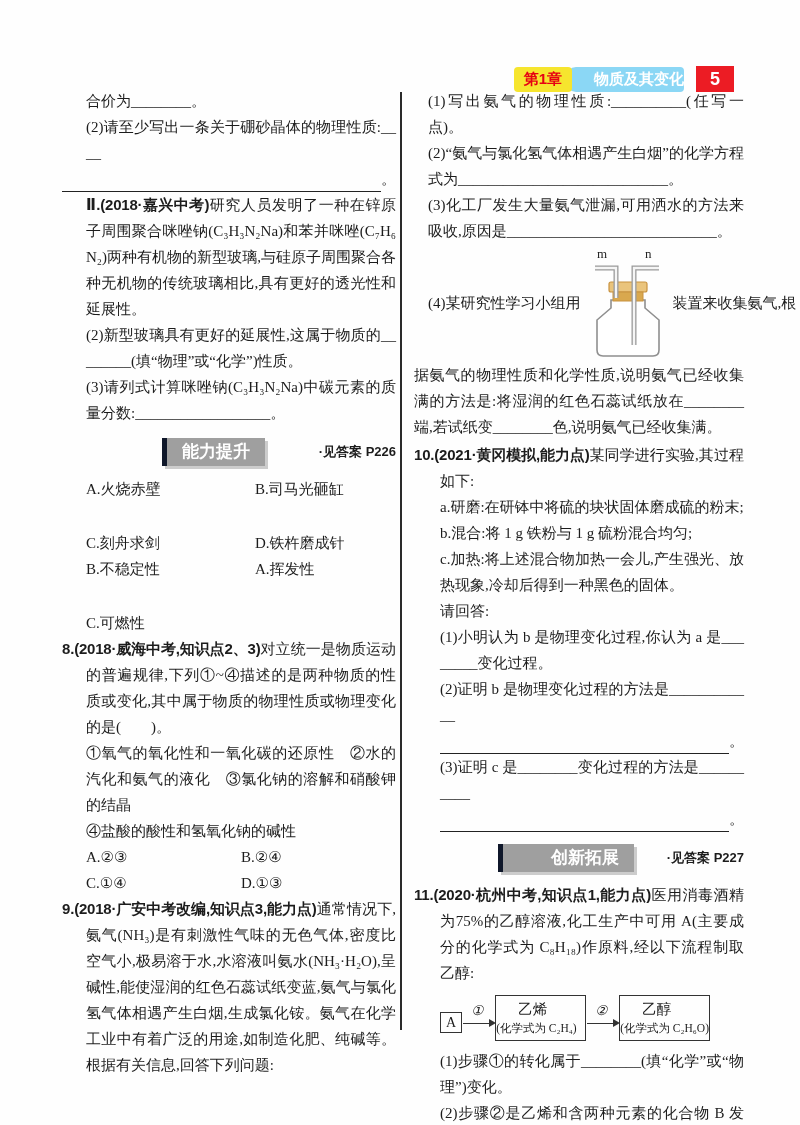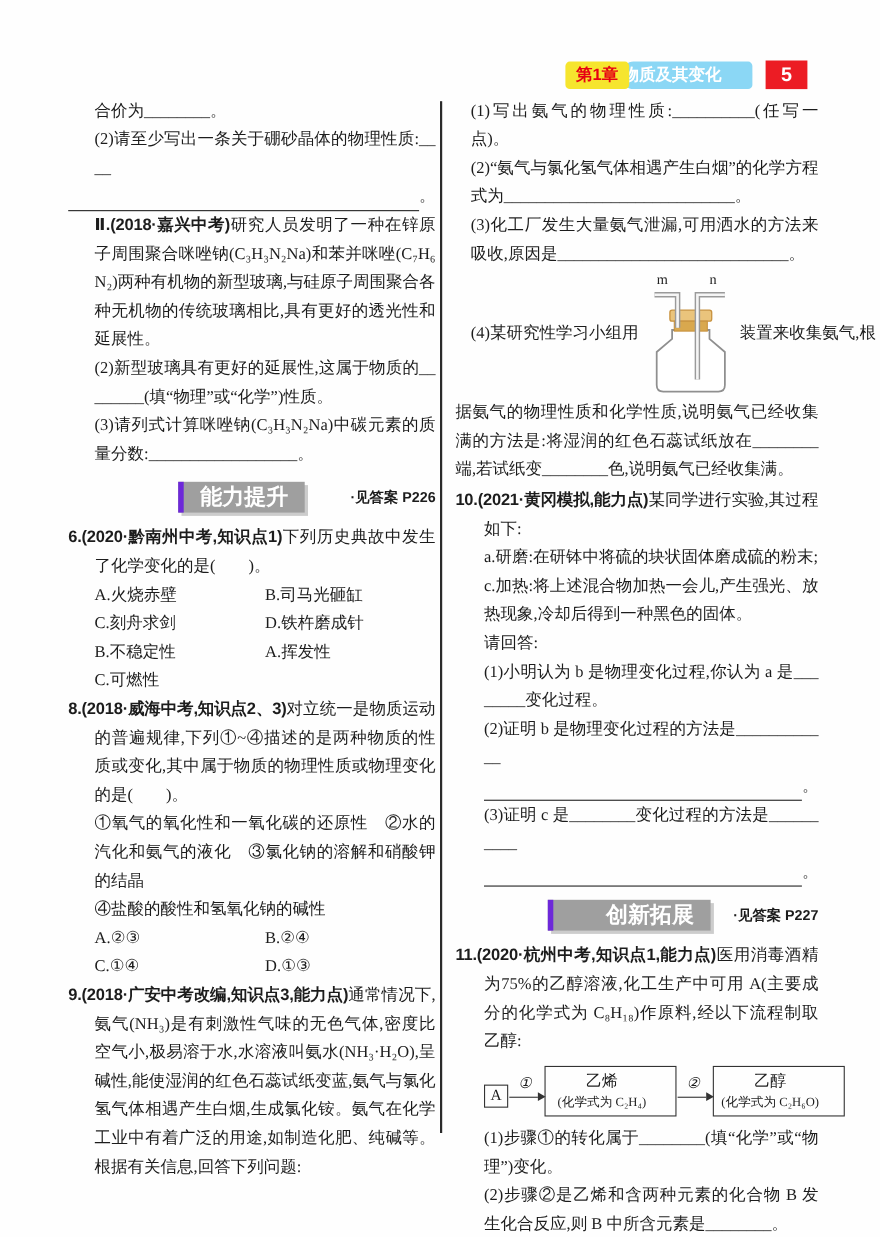--- a/index.html
+++ b/index.html
@@ -3,75 +3,75 @@
 <meta charset="utf-8">
 <style>
   * { box-sizing: border-box; }
   html,body { margin:0; padding:0; background:#ffffff; }
   .page {
     position:relative; width:800px; height:1125px; background:#fefefe;
     font-family:"Liberation Serif","DejaVu Serif",serif; color:#1c1c1c;
     overflow:hidden;
   }
   
-  .hdr { position:absolute; top:55px; right:66px; display:flex; align-items:center; }
+  .hdr { position:absolute; top:66px; right:66px; display:flex; align-items:center; }
   .tag-chapter {
     background:#f6e52e; color:#e60113; font-family:"Liberation Sans","DejaVu Sans",sans-serif;
     font-weight:700; font-size:15px; padding:3px 10px; border-radius:4px; position:relative; z-index:2;
   }
   .tag-title {
     background:#8bd7f5; color:#ffffff; font-family:"Liberation Sans","DejaVu Sans",sans-serif;
-    font-weight:700; font-size:15px; padding:3px 0; width:118px; text-align:left;
+    font-weight:700; font-size:15px; padding:3px 0; width:118px; text-align:right;
     border-radius:10px 4px 4px 10px; margin-left:-6px;
   }
   .tag-page {
     background:#ec1c24; color:#ffffff; font-family:"Liberation Sans","DejaVu Sans",sans-serif;
     font-weight:700; font-size:18px; width:38px; height:26px; line-height:26px;
     text-align:center; margin-left:12px;
   }
   
   .divider { position:absolute; left:400px; top:92px; width:2px; height:938px; background:#2a2a2a; }
   .col { position:absolute; top:88px; font-size:15px; line-height:26px; text-align:justify; word-break:break-all; }
   .col-left  { left:62px;  width:334px; }
   .col-right { left:414px; width:330px; }
   .pad { padding-left:24px; }
   .q { padding-left:24px; }
   .q .qhead { text-indent:-24px; }
   .qwide { padding-left:26px; }
   .qwide .qhead { text-indent:-26px; }
   .bold { font-family:"Liberation Sans","DejaVu Sans",sans-serif; font-weight:700; letter-spacing:-0.2px; }
-  .opts { display:grid; grid-template-columns:1fr 1fr; }
+  .opts { display:grid; grid-template-columns:1fr 1fr;gap:28px; }
   .opts4 { display:grid; grid-template-columns:repeat(2,1fr); }
   .blank-row { display:flex; align-items:flex-end; height:26px; }
   .blank-fill { flex:1; border-bottom:1.3px solid #222; height:22px; }
   .rpad14 { padding-left:14px; }
   
   .sec-row { display:flex; align-items:center; margin:9px 0 7px 0; height:34px; }
   .sec-box {
     background:#9f9f9f; color:#ffffff; font-family:"Liberation Sans","DejaVu Sans",sans-serif;
-    font-weight:700; font-size:20px; padding:3px 15px; line-height:22px;
-    border-left:5px solid #6d28d9; box-shadow:3px 3px 0 #cccccc;
+    font-weight:700; font-size:17px; padding:3px 15px; line-height:22px;
+    border-left:5px solid #0f172a; box-shadow:3px 3px 0 #cccccc;
   }
   .sec-ref { margin-left:auto; font-family:Liberation Sans, sans-serif; font-weight:700; font-size:13px; }
   .ml112 { margin-left:100px; } .ml88 { margin-left:84px;padding-left:48px; }
   
   .bottle-row { display:flex; align-items:center; margin:2px 0; }
   .bottle-row .t { flex:none; }
   .bottle-svg { flex:none; margin:0 2px; }
   
   .flow { display:flex; align-items:center; margin:9px 0 7px 0; }
   .flow-a { border:1.3px solid #333; padding:0 5px; font-size:14px; line-height:19px; margin-top:8px; }
   .flow-arrow { position:relative; width:33px; height:34px; flex:none; }
   .flow-arrow .albl { position:absolute; top:-3px; left:9px; font-size:13.5px; }
   .flow-arrow .aline { position:absolute; left:1px; right:6px; top:22px; border-top:1.4px solid #333; }
   .flow-arrow .aline:after {
     content:""; position:absolute; right:-7px; top:-4.7px;
     border-left:7px solid #333; border-top:4px solid transparent; border-bottom:4px solid transparent;
   }
-  .flow-box { border:1.3px solid #333; width:120px; text-align:center; padding:2px 16px 3px 0; flex:none; }
+  .flow-box { border:1.3px solid #333; width:91px; text-align:center; padding:2px 16px 3px 0; flex:none; }
   .flow-box .fb1 { display:block; font-size:14.5px; line-height:22px; }
   .flow-box .fb2 { display:block; font-size:11.5px; line-height:17px; white-space:nowrap; }
   .mt2 { margin-top:2px; }
 </style>
 </head>
 <body>
 
 <div class="page">
 
   <div class="hdr">
@@ -96,23 +96,20 @@
     </div>
     <div class="pad">(2)新型玻璃具有更好的延展性,这属于物质的________(填“物理”或“化学”)性质。</div>
     <div class="pad">(3)请列式计算咪唑钠(C₃H₃N₂Na)中碳元素的质量分数:__________________。</div>
 
     <div class="sec-row">
       <span class="sec-box ml112">能力提升</span>
       <span class="sec-ref">·见答案 P226</span>
     </div>
 
     <div class="q">
-      <div class="qhead">
-        <span class="bold">6.</span><span class="bold">(2020·黔南州中考,知识点1)</span><span>下列历史典故中发生了化学变化的是(　　)。</span>
-      </div>
       <div class="opts">
         <span>A.火烧赤壁</span>
         <span>B.司马光砸缸</span>
         <span>C.刻舟求剑</span>
         <span>D.铁杵磨成针</span>
       </div>
     </div>
 
     <div class="q">
       <div class="opts">
@@ -169,20 +166,21 @@
       </svg>
       <span class="t">装置来收集氨气,根</span>
     </div>
     <div>据氨气的物理性质和化学性质,说明氨气已经收集满的方法是:将湿润的红色石蕊试纸放在________端,若试纸变________色,说明氨气已经收集满。</div>
 
     <div class="qwide mt2">
       <div class="qhead">
         <span class="bold">10.</span><span class="bold">(2021·黄冈模拟,能力点)</span><span>某同学进行实验,其过程如下:</span>
       </div>
       <div>a.研磨:在研钵中将硫的块状固体磨成硫的粉末;</div>
+      <div>b.混合:将 1 g 铁粉与 1 g 硫粉混合均匀;</div>
       <div>c.加热:将上述混合物加热一会儿,产生强光、放热现象,冷却后得到一种黑色的固体。</div>
       <div>请回答:</div>
       <div>(1)小明认为 b 是物理变化过程,你认为 a 是________变化过程。</div>
       <div>(2)证明 b 是物理变化过程的方法是____________</div>
       <div class="blank-row">
         <span class="blank-fill"></span>
           <span>。</span>
       </div>
       <div>(3)证明 c 是________变化过程的方法是__________</div>
       <div class="blank-row">

